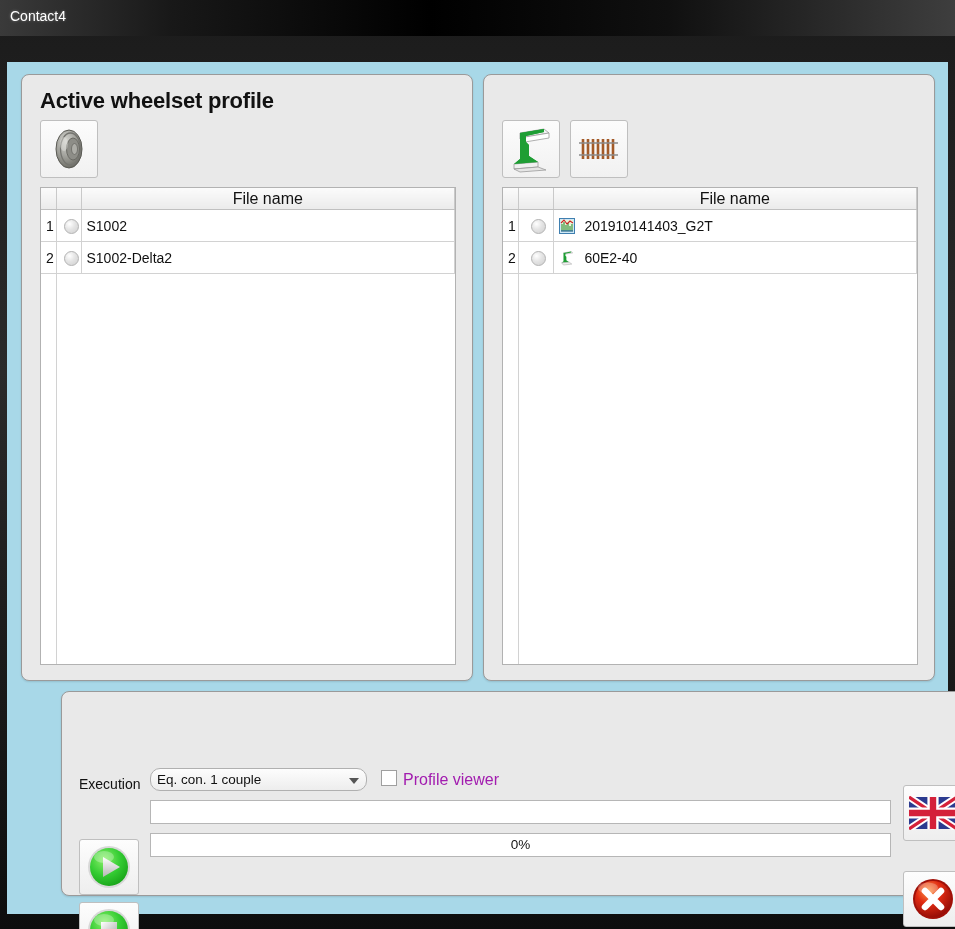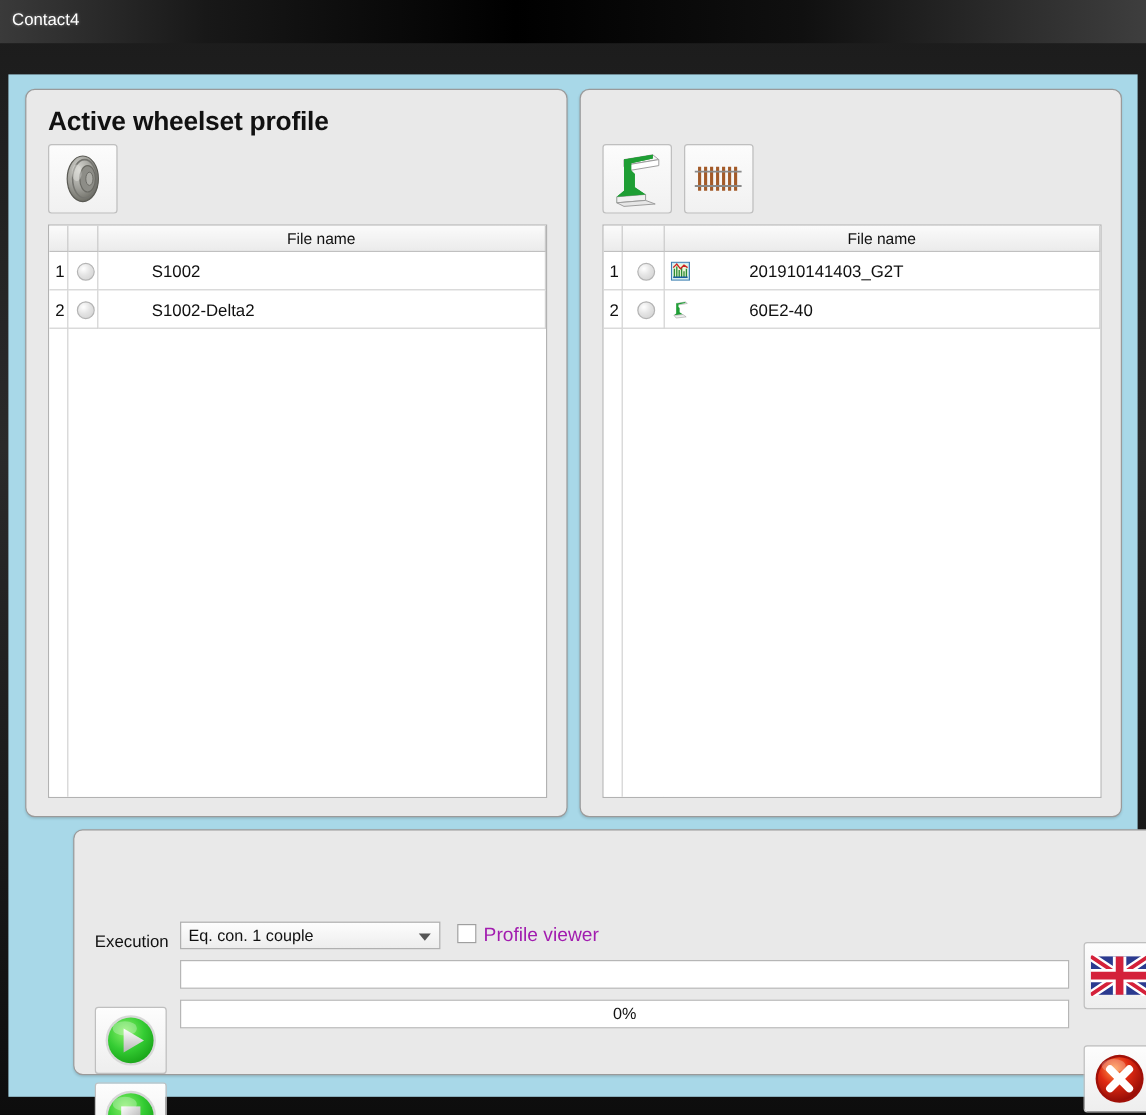--- a/index.html
+++ b/index.html
@@ -103,21 +103,21 @@
     width: 100%;
     font-size: 14px;
     table-layout: fixed;
   }
   table.ftable th {
     background: linear-gradient(180deg,#fbfbfb 0%,#ebebeb 100%);
     border-right: 1px solid #c9c9c9;
     border-bottom: 1px solid #c0c0c0;
     height: 21px;
     font-weight: normal;
-    font-size: 13px;
+    font-size: 16px;
     color: #111;
     padding: 0;
   }
   table.ftable td {
     border-right: 1px solid #d2d2d2;
     border-bottom: 1px solid #d2d2d2;
     height: 31px;
     padding: 0 0 0 5px;
     font-size: 14px;
     color: #101010;
@@ -136,33 +136,33 @@
     display: inline-block;
     width: 13px; height: 13px;
     border-radius: 50%;
     background: radial-gradient(circle at 35% 30%, #ffffff 0%, #e4e4e4 45%, #cfcfcf 100%);
     border: 1px solid #b4b4b4;
     vertical-align: middle;
     cursor: pointer;
   }
   .filler-row td { border-bottom: none; height: auto; }
   .cellicon { display:inline-block; vertical-align:middle; margin-right:6px; }
-  .cellname { vertical-align: middle; margin-left: 40px; }
+  .cellname { vertical-align: middle; }
 
   
   .exec-label {
     position: absolute; left: 17px; top: 84px;
     font-size: 14px; color: #111;
   }
   .combo {
     position: absolute; left: 88px; top: 76px;
     width: 217px; height: 23px;
     background: linear-gradient(180deg,#fdfdfd 0%,#ededed 100%);
     border: 1px solid #b0b0b0;
-    border-radius: 0;
+    border-radius: 10px;
     box-sizing: border-box;
     cursor: pointer;
   }
   .combo-text {
     position: absolute; left: 6px; top: 3px;
     font-size: 13.5px; color: #111;
   }
   .combo-arrow {
     position: absolute; right: 7px; top: 9px;
     width: 0; height: 0;

